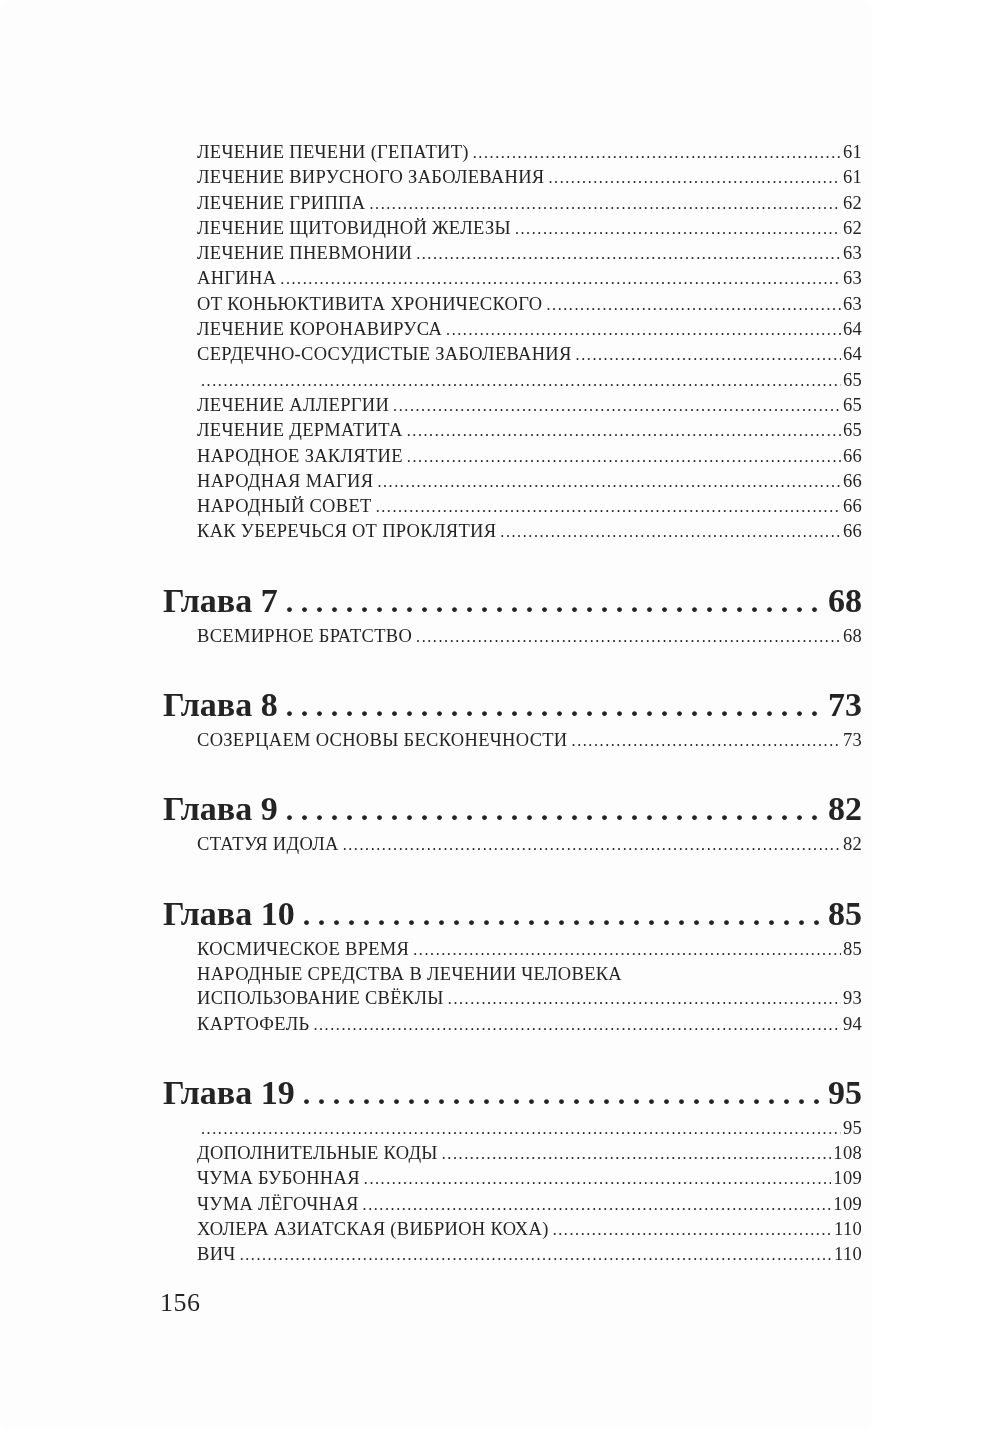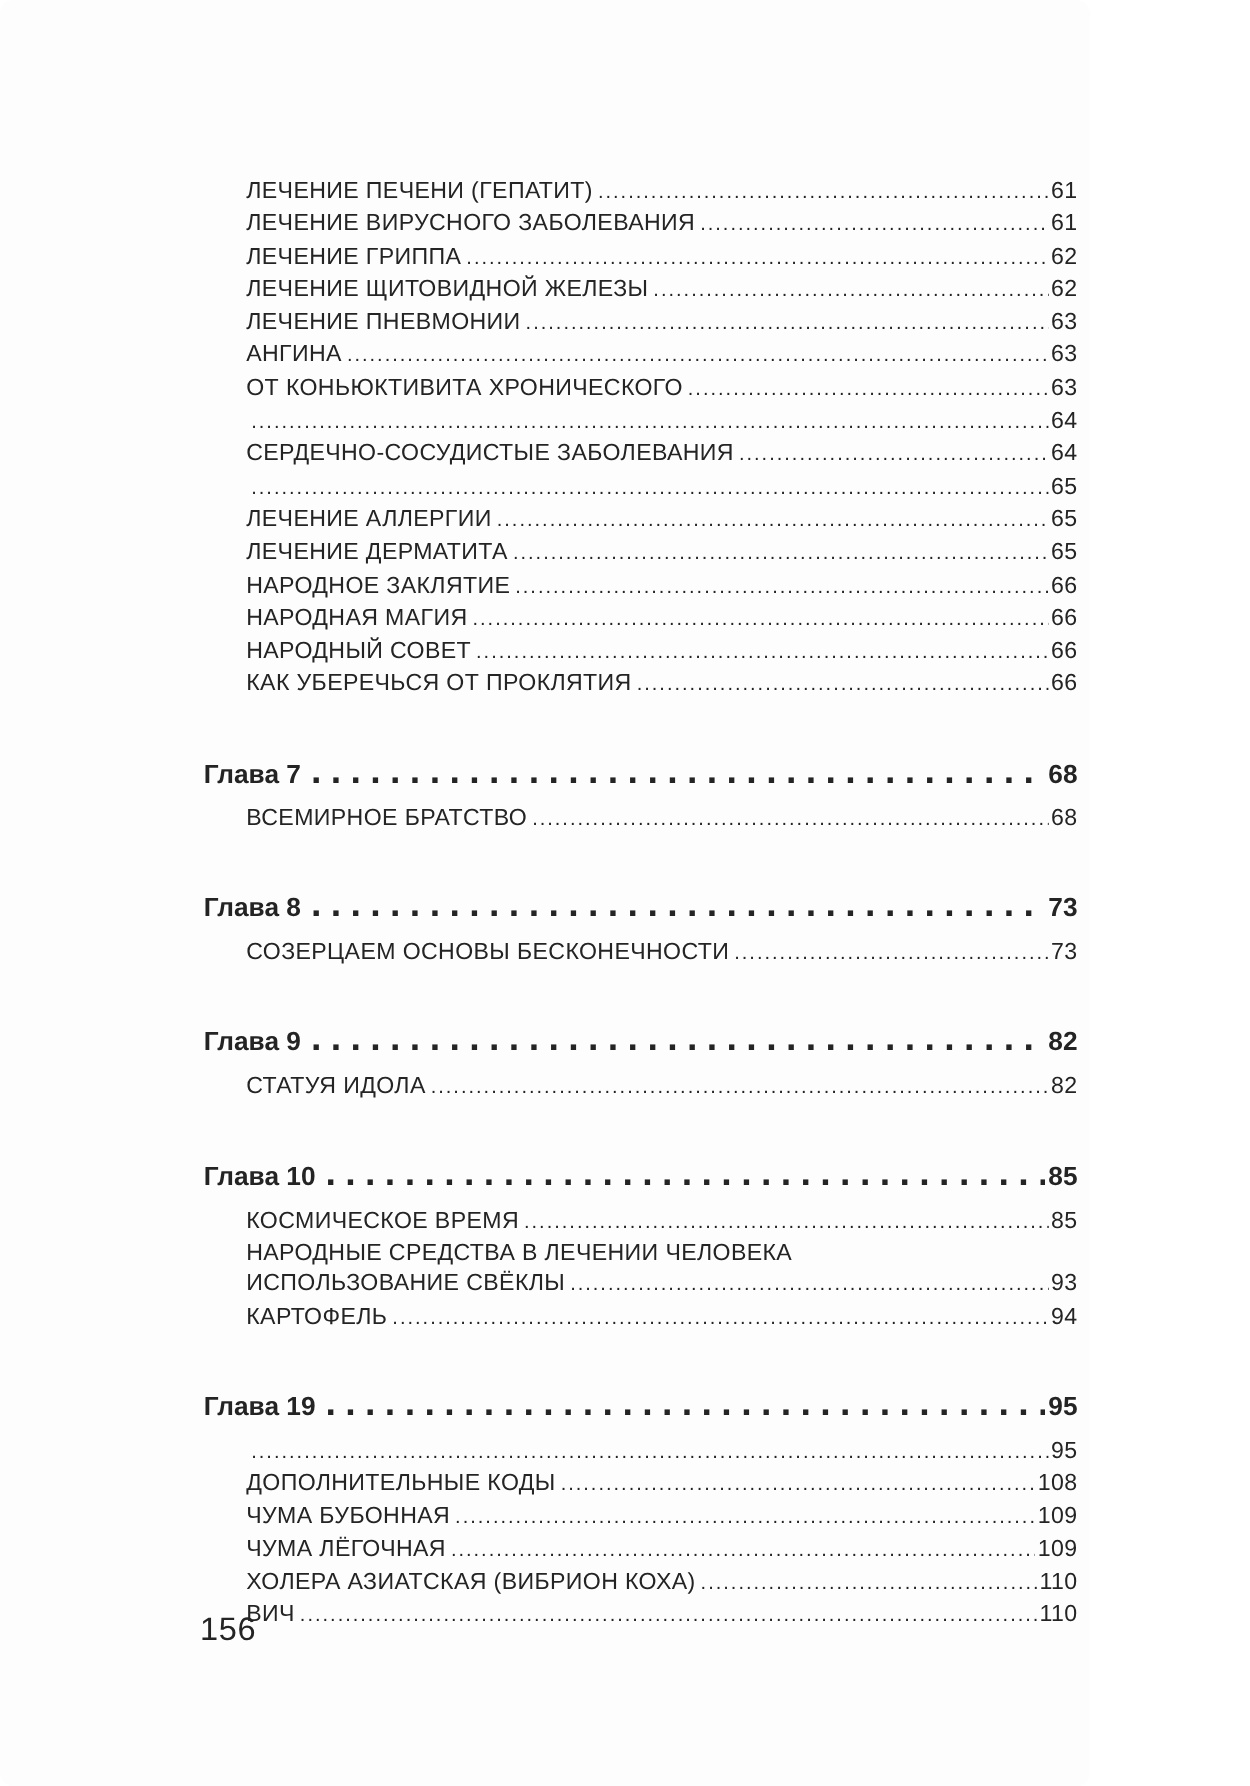--- a/index.html
+++ b/index.html
@@ -6,21 +6,21 @@
     margin: 0;
     padding: 0;
     background: #ffffff;
   }
   .sheet {
     position: relative;
     width: 872px;
     height: 1429px;
     background: #fdfdfd;
     color: #242424;
-    font-family: Liberation Sans, sans-serif;
+    font-family: Liberation Serif, serif;
     overflow: hidden;
     border-radius: 11px;
   }
   .toc {
     position: absolute;
     left: 163px;
     top: 140px;
     width: 699px;
   }
   .sub-list {
@@ -47,21 +47,21 @@
     letter-spacing: 1.6px;
     font-size: 16px;
   }
   .entry-page { flex: none; }
   .entry-row.no-page .entry-leader::after { content: ""; }
 
   .chapter { margin-top: 36px; }
   .chapter-row {
     display: flex;
     align-items: baseline;
-    font-size: 21px;
+    font-size: 34px;
     font-weight: bold;
     line-height: 40px;
     white-space: nowrap;
   }
   .chapter-title { flex: none; }
   .chapter-leader { margin: 0 3px 0 8px; }
   .chapter-leader::after {
     content: "......................................................................................................................";
     letter-spacing: 7.5px;
     font-size: 30px;
@@ -124,20 +124,21 @@
     <span class="entry-page">63</span>
   </div>
 
   <div class="entry-row">
     <span class="entry-label">ОТ КОНЬЮКТИВИТА ХРОНИЧЕСКОГО</span>
     <span class="leader entry-leader"></span>
     <span class="entry-page">63</span>
   </div>
 
   <div class="entry-row">
+    <span class="entry-label">ЛЕЧЕНИЕ КОРОНАВИРУСА</span>
     <span class="leader entry-leader"></span>
     <span class="entry-page">64</span>
   </div>
 
   <div class="entry-row">
     <span class="entry-label">СЕРДЕЧНО-СОСУДИСТЫЕ ЗАБОЛЕВАНИЯ</span>
     <span class="leader entry-leader"></span>
     <span class="entry-page">64</span>
   </div>
 

